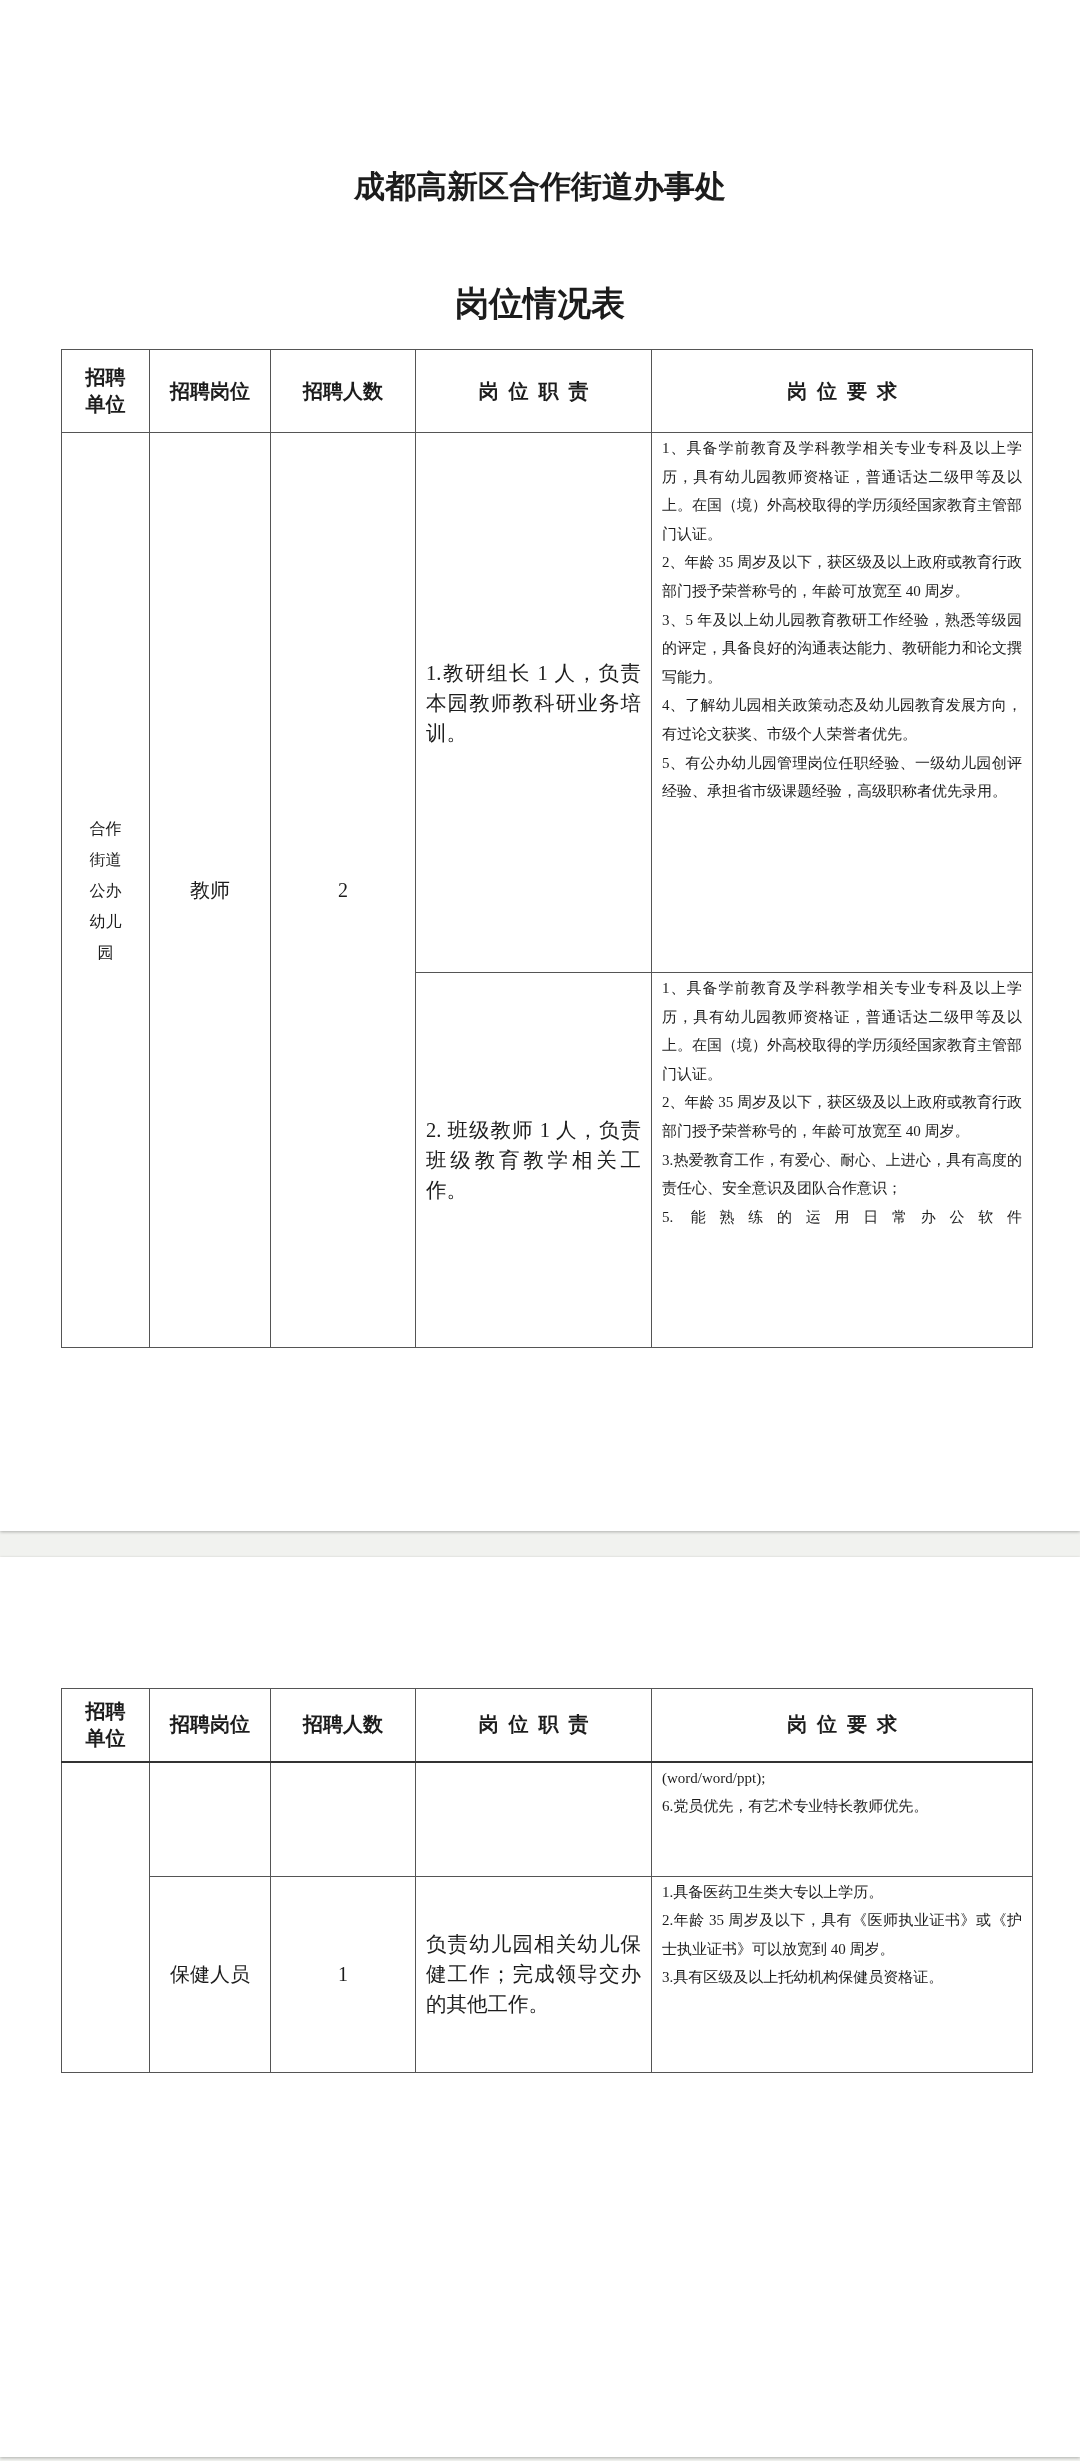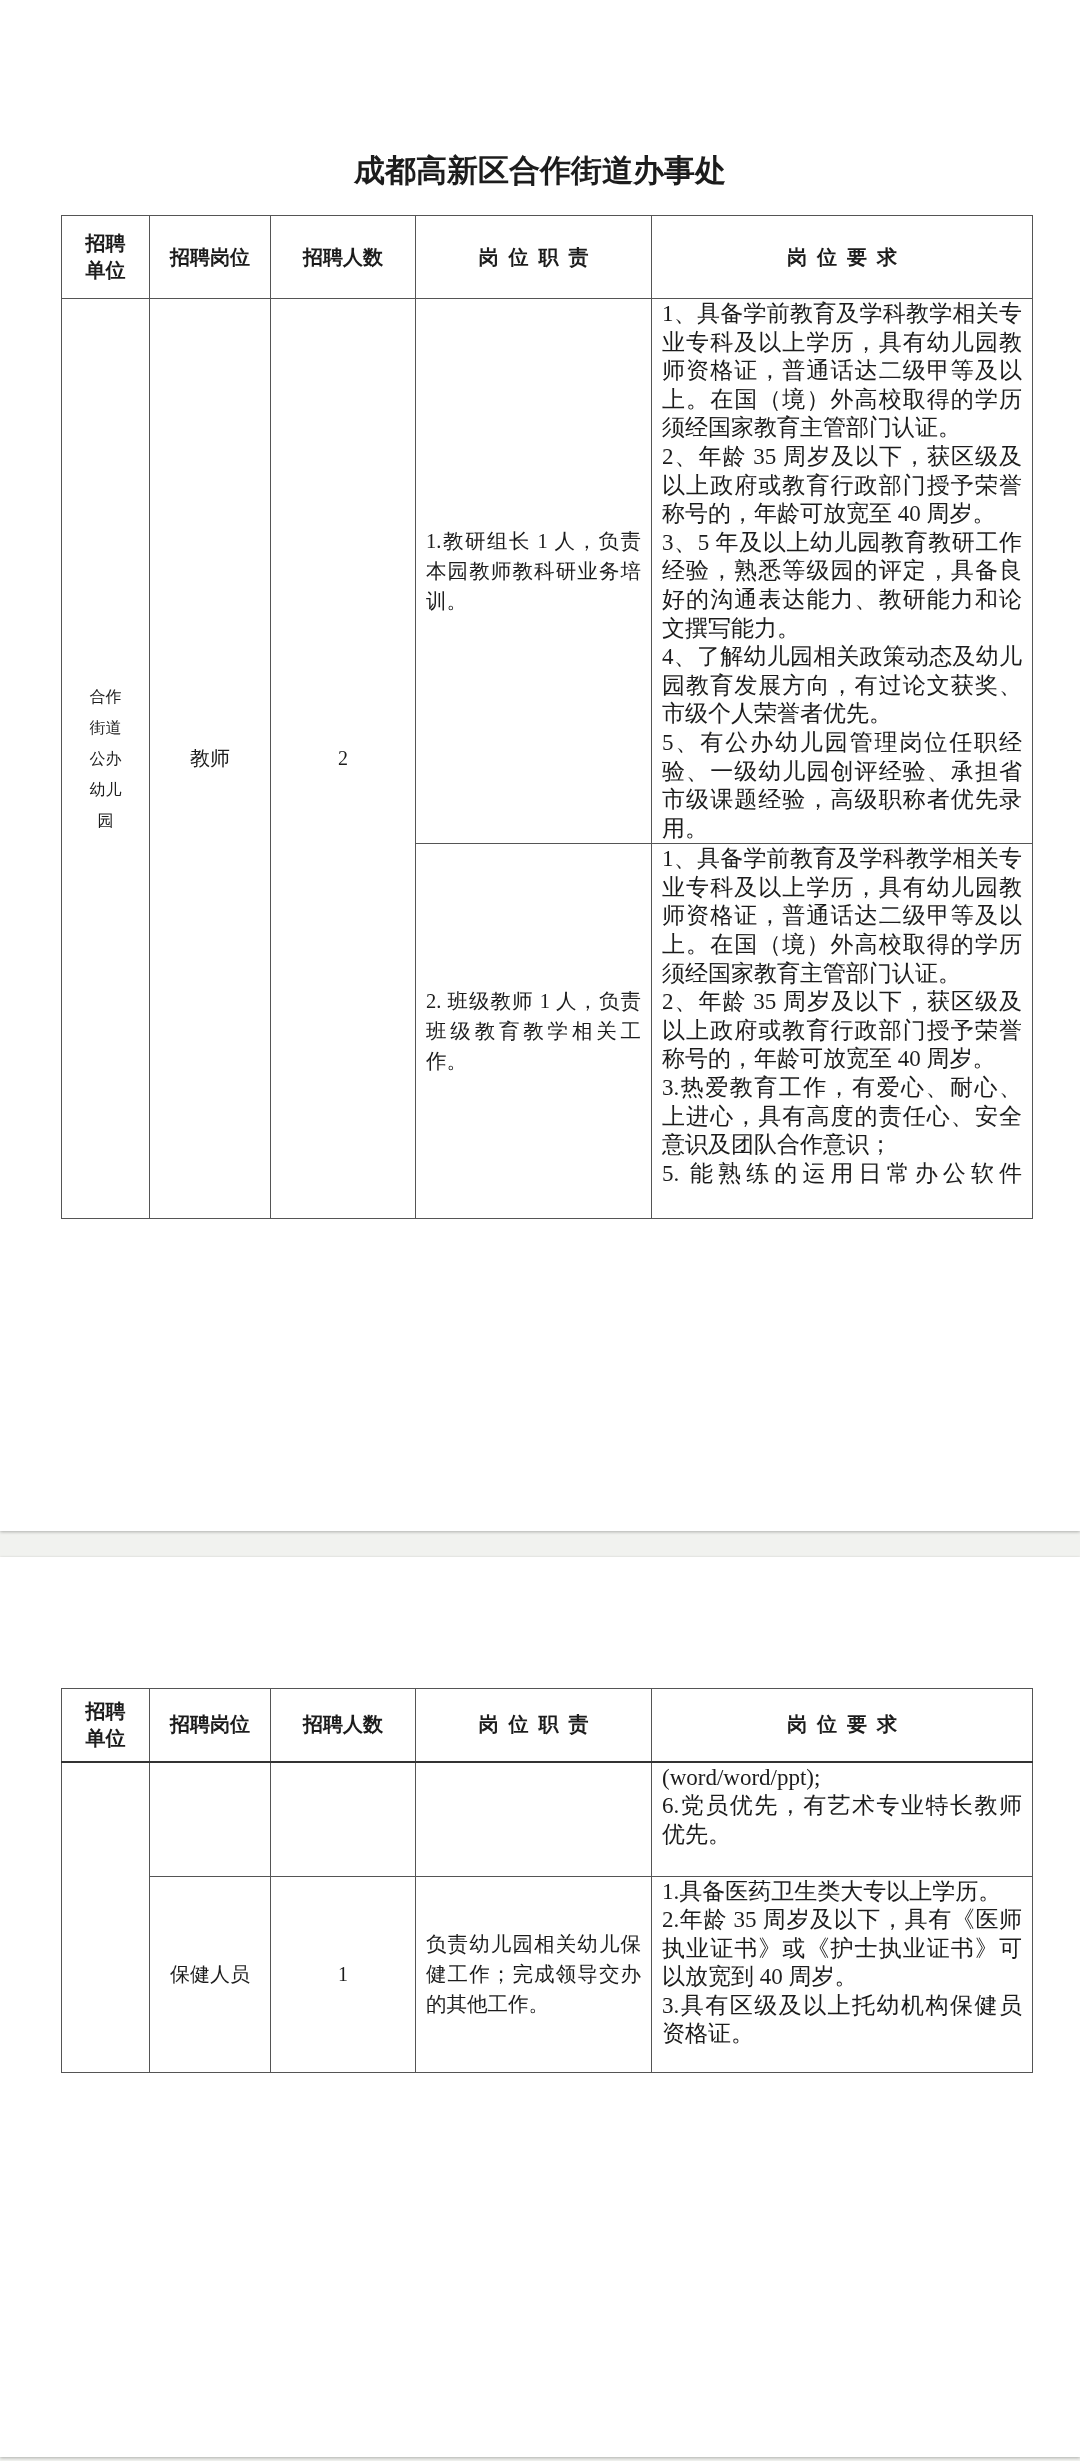--- a/index.html
+++ b/index.html
@@ -14,21 +14,21 @@
     width:1080px;background:#ffffff;
     box-shadow:0 1px 3px rgba(0,0,0,0.28);
     overflow:hidden;
   }
   .page-1{height:1531px;}
   .page-2{height:900px;margin-top:26px;}
   .doc-title{
     text-align:center;
     font-family:"Liberation Sans", sans-serif;
     font-weight:700;
-    margin:0;
+    margin:16px;
   }
   .t1{padding-top:150px;font-size:31px;line-height:42px;}
   .t2{margin-top:72px;font-size:31px;line-height:42px;}
   .t3{margin-top:72px;font-size:34px;line-height:46px;}
 
   table.job-table{
     border-collapse:collapse;
     table-layout:fixed;
     margin-left:61px;
     width:971px;
@@ -60,32 +60,33 @@
     font-size:16px;line-height:31px;
     word-break:break-all;text-align:center;
   }
   td.cell-duty{
     font-size:20.5px;line-height:30px;
     padding:12px 10px;
     text-align:justify;
   }
   td.cell-req{
     vertical-align:top;
-    font-size:23px;line-height:28.6px;
+    font-size:15px;line-height:28.6px;
     padding:1px 10px 0 10px;
   }
   .para{text-align:justify;}
   .para.stretch{text-align-last:justify;}
 </style>
 </head>
 <body>
 
 <div class="page page-1">
 
   <h1 class="doc-title t1">成都高新区合作街道办事处</h1>
+  <h1 class="doc-title t3">岗位情况表</h1>
 
   <table class="job-table" style="margin-top:23px;">
     <colgroup>
       <col style="width:88px">
         <col style="width:121px">
         <col style="width:145px">
       <col style="width:236px">
         <col style="width:381px">
     </colgroup>
     <thead>

